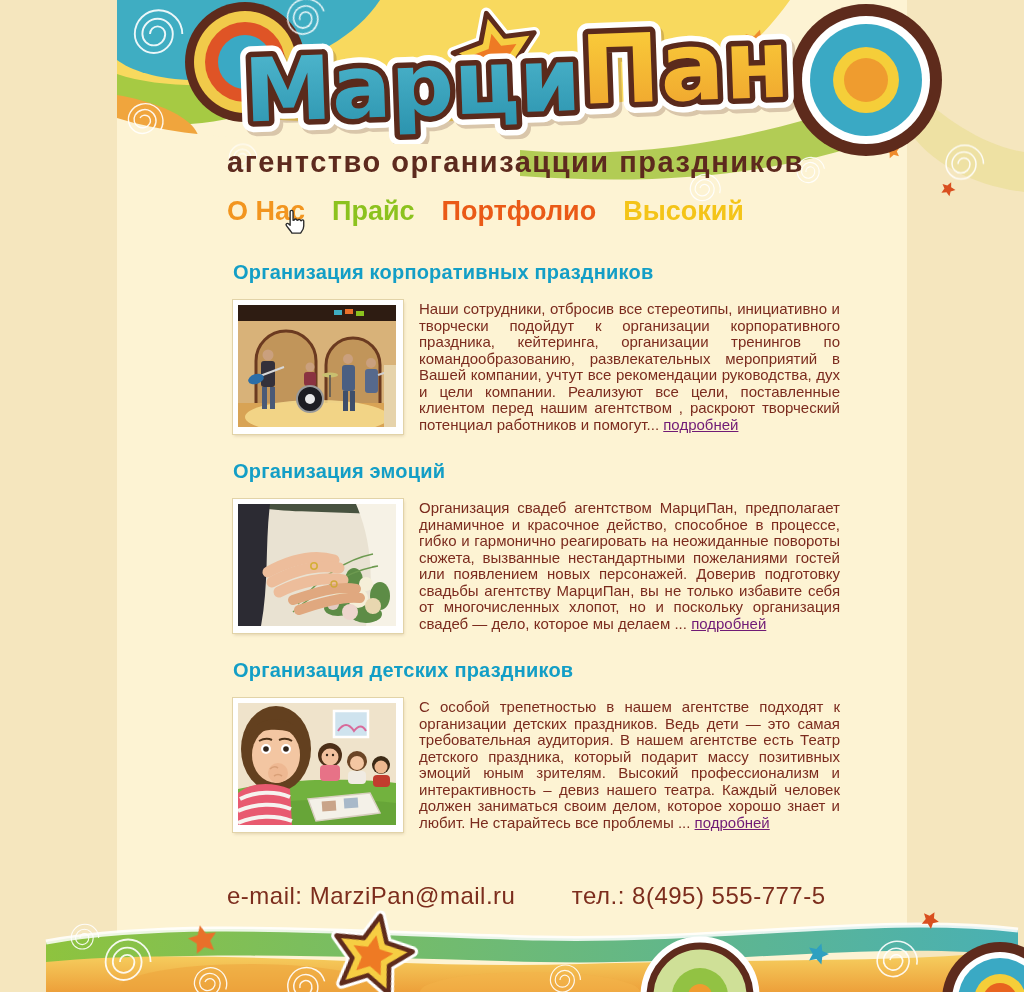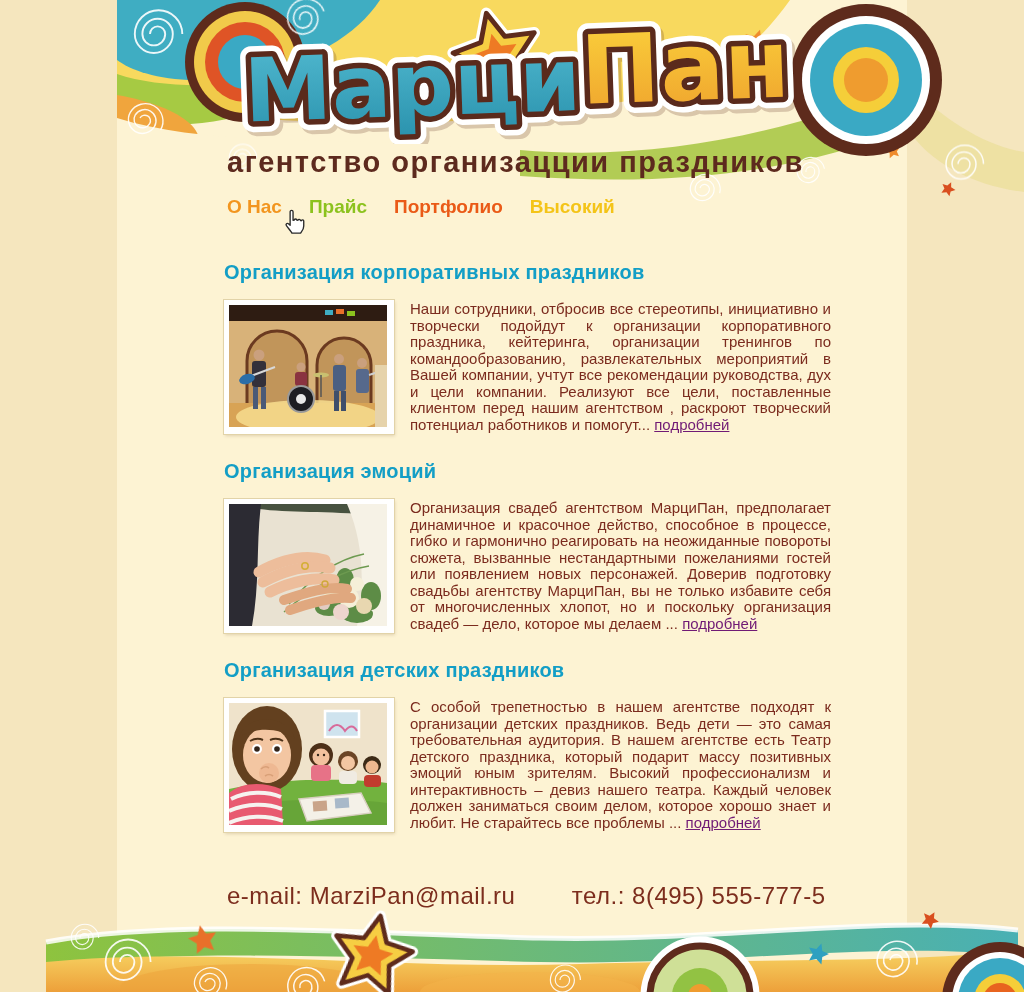--- a/index.html
+++ b/index.html
@@ -7,26 +7,26 @@
         font-family:"Liberation Sans",sans-serif;}
   .column-bg{position:absolute;left:117px;top:0;width:790px;height:992px;background:#fdf3d3;}
   .art{position:absolute;left:0;pointer-events:none;}
   #header-art{top:0;width:1024px;height:215px;}
   #footer-art{bottom:0;width:1024px;height:88px;}
   .content{position:absolute;left:117px;top:0;width:790px;height:992px;}
 
   .logo-wrap{position:absolute;left:100px;top:14px;width:600px;height:130px;}
   .tagline{position:absolute;left:110px;top:146px;width:640px;font-size:29px;letter-spacing:1.5px;
            color:#5d2a1e;font-weight:700;}
-  .nav{position:absolute;left:110px;top:196px;display:flex;gap:27px;font-size:19px;font-weight:bold;}
+  .nav{position:absolute;left:110px;top:196px;display:flex;gap:27px;font-size:27px;font-weight:bold;}
   .nav a{text-decoration:none;cursor:pointer;}
   .nav-0{color:#f2951f}.nav-1{color:#2ea7c7}.nav-2{color:#8cc21e}.nav-3{color:#ea5a17}.nav-4{color:#f4c418}
   .cursor{position:absolute;left:163px;top:209px;width:27px;height:27px;}
 
-  .main{position:absolute;left:107px;top:261px;width:607px;}
+  .main{position:absolute;left:116px;top:261px;width:607px;}
   .section{margin-bottom:26px;}
   .section h2{margin:0 0 17px 0;font-size:20px;line-height:22px;font-weight:bold;color:#139ec6;letter-spacing:.2px;}
   .row{display:flex;}
   .photo{flex:0 0 170px;width:170px;height:134px;margin:0 16px 0 0;box-sizing:border-box;
          background:#fff;padding:5px;box-shadow:0 0 0 1px #e2d3a8,1px 2px 3px rgba(90,60,20,.18);cursor:pointer;}
   .photo svg{display:block;width:158px;height:122px;}
   .body-text{margin:1px 0 0 0;width:421px;font-size:15px;line-height:16.5px;text-align:justify;color:#7b2b1e;}
   a.more{color:#701a75;text-decoration:underline;cursor:pointer;white-space:nowrap;}
 
   .contact{position:absolute;left:110px;top:882px;font-size:24px;letter-spacing:.5px;color:#7c2d1d;}

